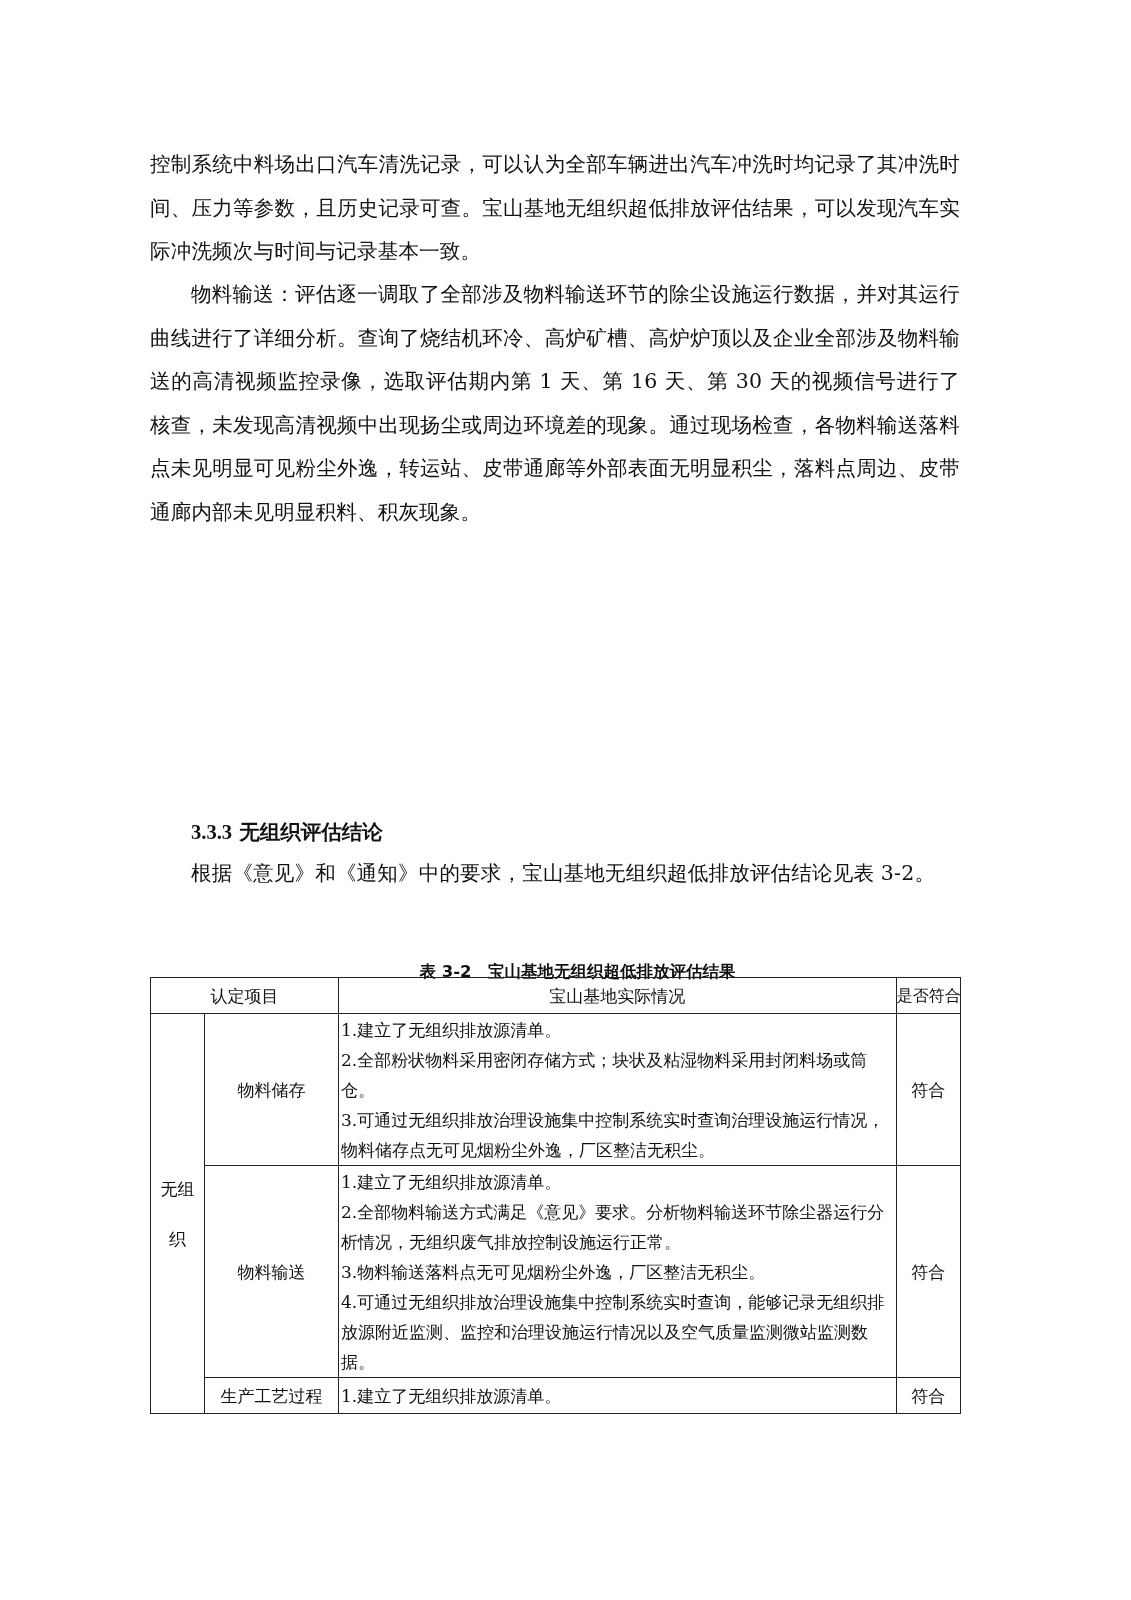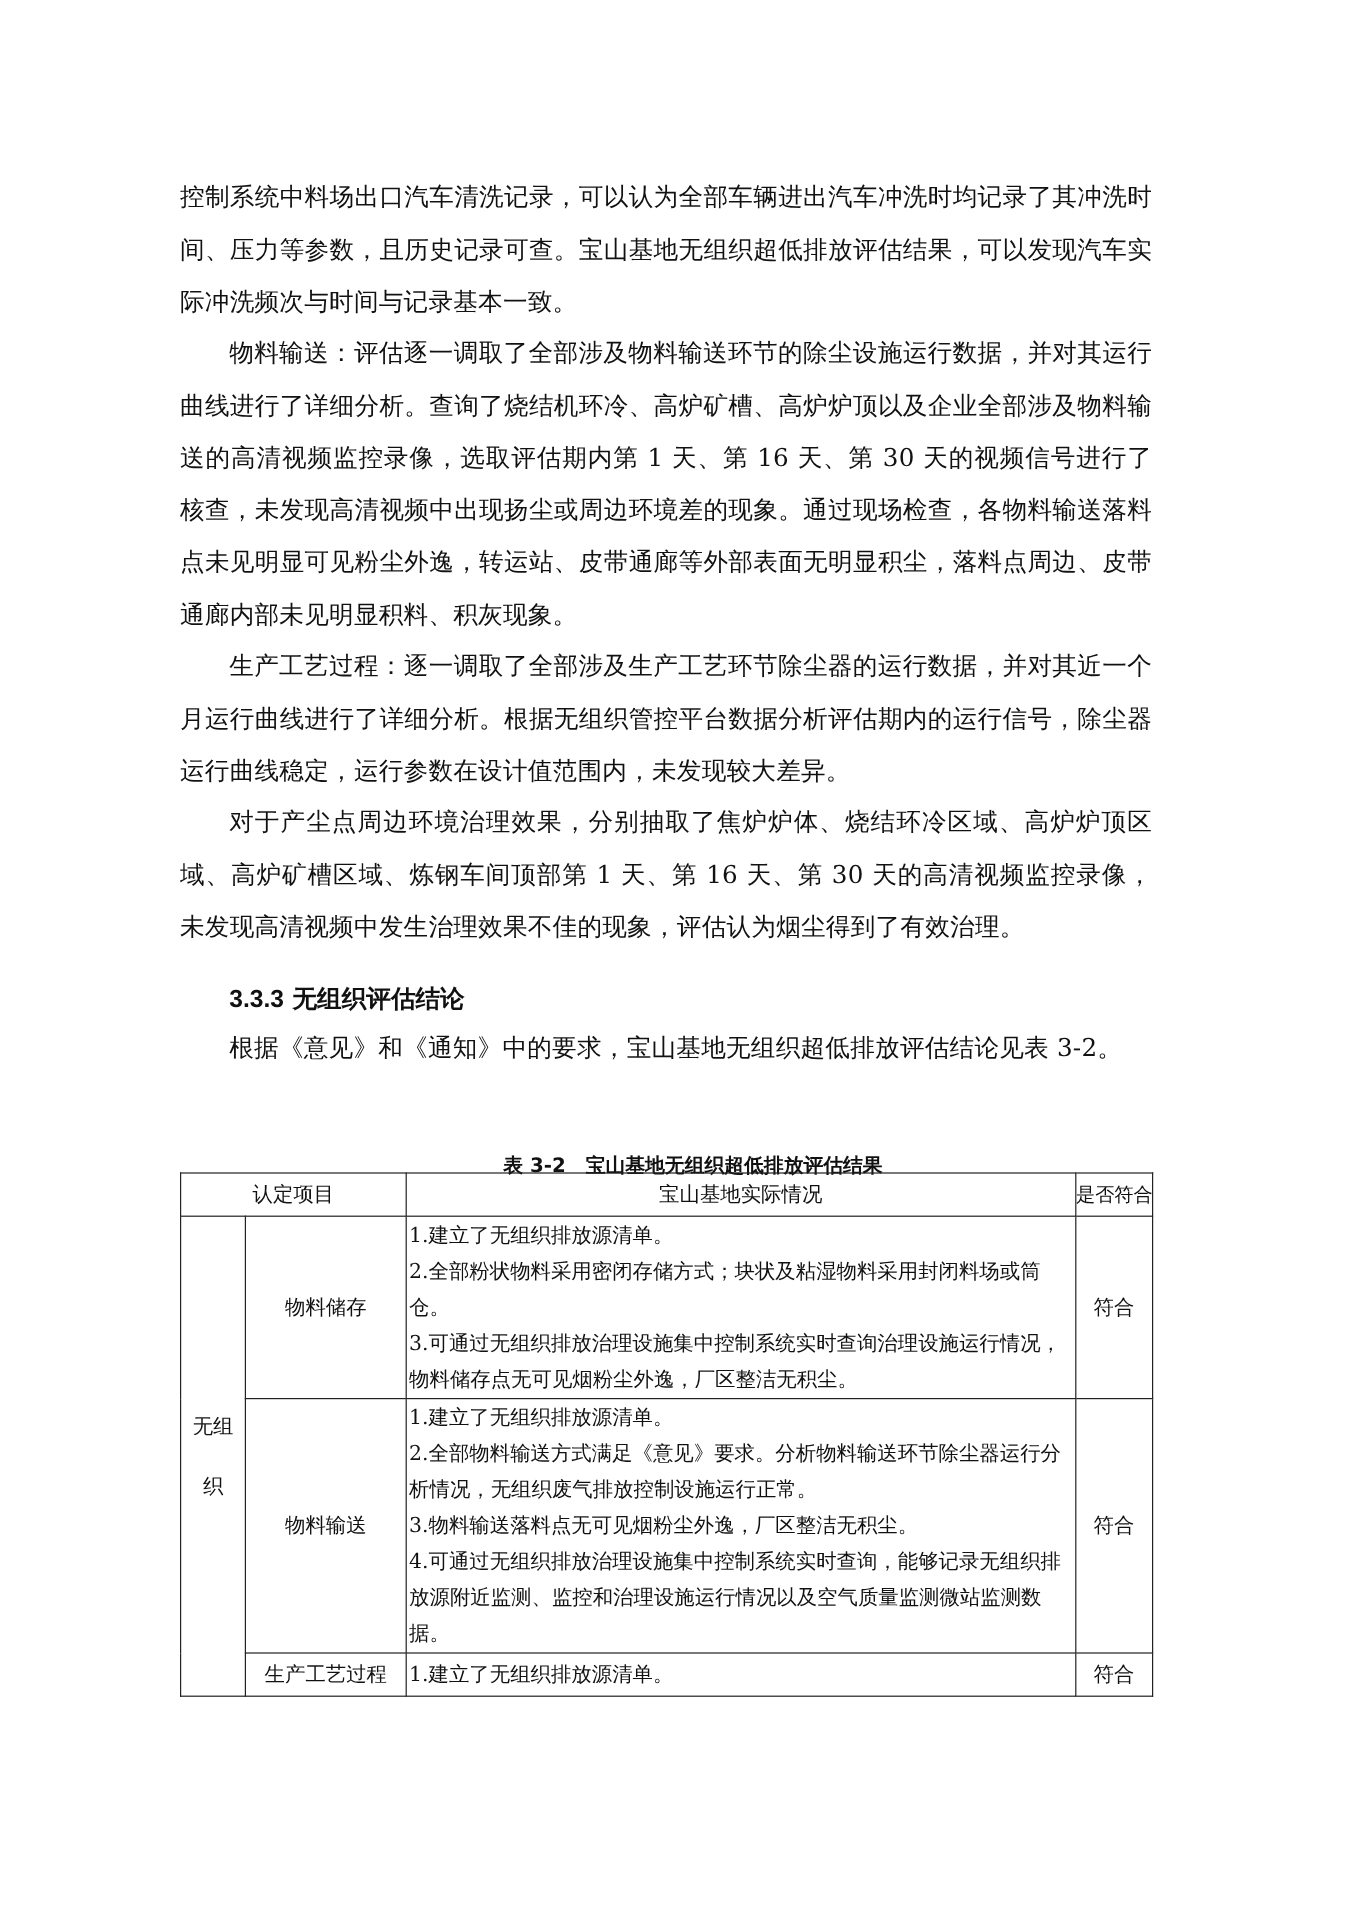--- a/index.html
+++ b/index.html
@@ -3,21 +3,21 @@
 <meta charset="utf-8">
 <style>
   html, body { margin:0; padding:0; background:#fff; }
   body { width:1131px; height:1600px; position:relative; overflow:hidden;
          font-family:"DejaVu Serif","Liberation Serif",serif; color:#111; }
   .page { position:absolute; left:0; top:0; width:1131px; height:1600px; background:#fff; }
   .para { position:absolute; left:150px; width:810px; font-size:20.5px; line-height:43.5px;
           text-align:justify; text-align-last:left; letter-spacing:0.2px; margin:0; }
   .indent { text-indent:41px; }
   .heading { position:absolute; left:191px; top:817px; font-size:20.5px; margin:0; line-height:30px; }
-  .heading .num { font-weight:bold; font-family:Liberation Sans, sans-serif; }
+  .heading .num { font-weight:bold; font-family:Liberation Serif, serif; }
   .caption { position:absolute; left:0; width:1131px; top:948px; text-align:center;
              font-family:"DejaVu Sans","Liberation Sans",sans-serif; font-weight:bold;
              font-size:16.5px; line-height:24px; margin:12px; }
   table.t { position:absolute; left:150px; top:977px; width:811px; border-collapse:collapse;
             font-size:17px; line-height:30px; table-layout:fixed; }
   table.t td, table.t th { border:1.5px solid #222; padding:0 2px; vertical-align:middle; font-weight:normal; }
   table.t th { height:35px; }
   .c1 { width:53px; text-align:center; }
   .c2 { width:131px; text-align:center; }
   .c3 { width:546px; text-align:left; }
@@ -25,22 +25,20 @@
   .line { display:block; }
   .pageno { position:absolute; left:0; width:1131px; top:1432px; text-align:center; font-size:15px; }
 </style>
 </head>
 <body>
 
 <div class="page">
 
   <p class="para" style="top:143px;">控制系统中料场出口汽车清洗记录，可以认为全部车辆进出汽车冲洗时均记录了其冲洗时间、压力等参数，且历史记录可查。宝山基地无组织超低排放评估结果，可以发现汽车实际冲洗频次与时间与记录基本一致。</p>
   <p class="para indent" style="top:273px;">物料输送：评估逐一调取了全部涉及物料输送环节的除尘设施运行数据，并对其运行曲线进行了详细分析。查询了烧结机环冷、高炉矿槽、高炉炉顶以及企业全部涉及物料输送的高清视频监控录像，选取评估期内第 1 天、第 16 天、第 30 天的视频信号进行了核查，未发现高清视频中出现扬尘或周边环境差的现象。通过现场检查，各物料输送落料点未见明显可见粉尘外逸，转运站、皮带通廊等外部表面无明显积尘，落料点周边、皮带通廊内部未见明显积料、积灰现象。</p>
-  <p class="para indent" style="top:534px;">生产工艺过程：逐一调取了全部涉及生产工艺环节除尘器的运行数据，并对其近一个月运行曲线进行了详细分析。根据无组织管控平台数据分析评估期内的运行信号，除尘器运行曲线稳定，运行参数在设计值范围内，未发现较大差异。</p>
-  <p class="para indent" style="top:664px;">对于产尘点周边环境治理效果，分别抽取了焦炉炉体、烧结环冷区域、高炉炉顶区域、高炉矿槽区域、炼钢车间顶部第 1 天、第 16 天、第 30 天的高清视频监控录像，未发现高清视频中发生治理效果不佳的现象，评估认为烟尘得到了有效治理。</p>
 
   <h3 class="heading">
     <span class="num">3.3.3</span>
     <span>无组织评估结论</span>
   </h3>
 
   <p class="para indent" style="top:852px;">根据《意见》和《通知》中的要求，宝山基地无组织超低排放评估结论见表 3-2。</p>
 
   <p class="caption">表 3-2　宝山基地无组织超低排放评估结果</p>
 

